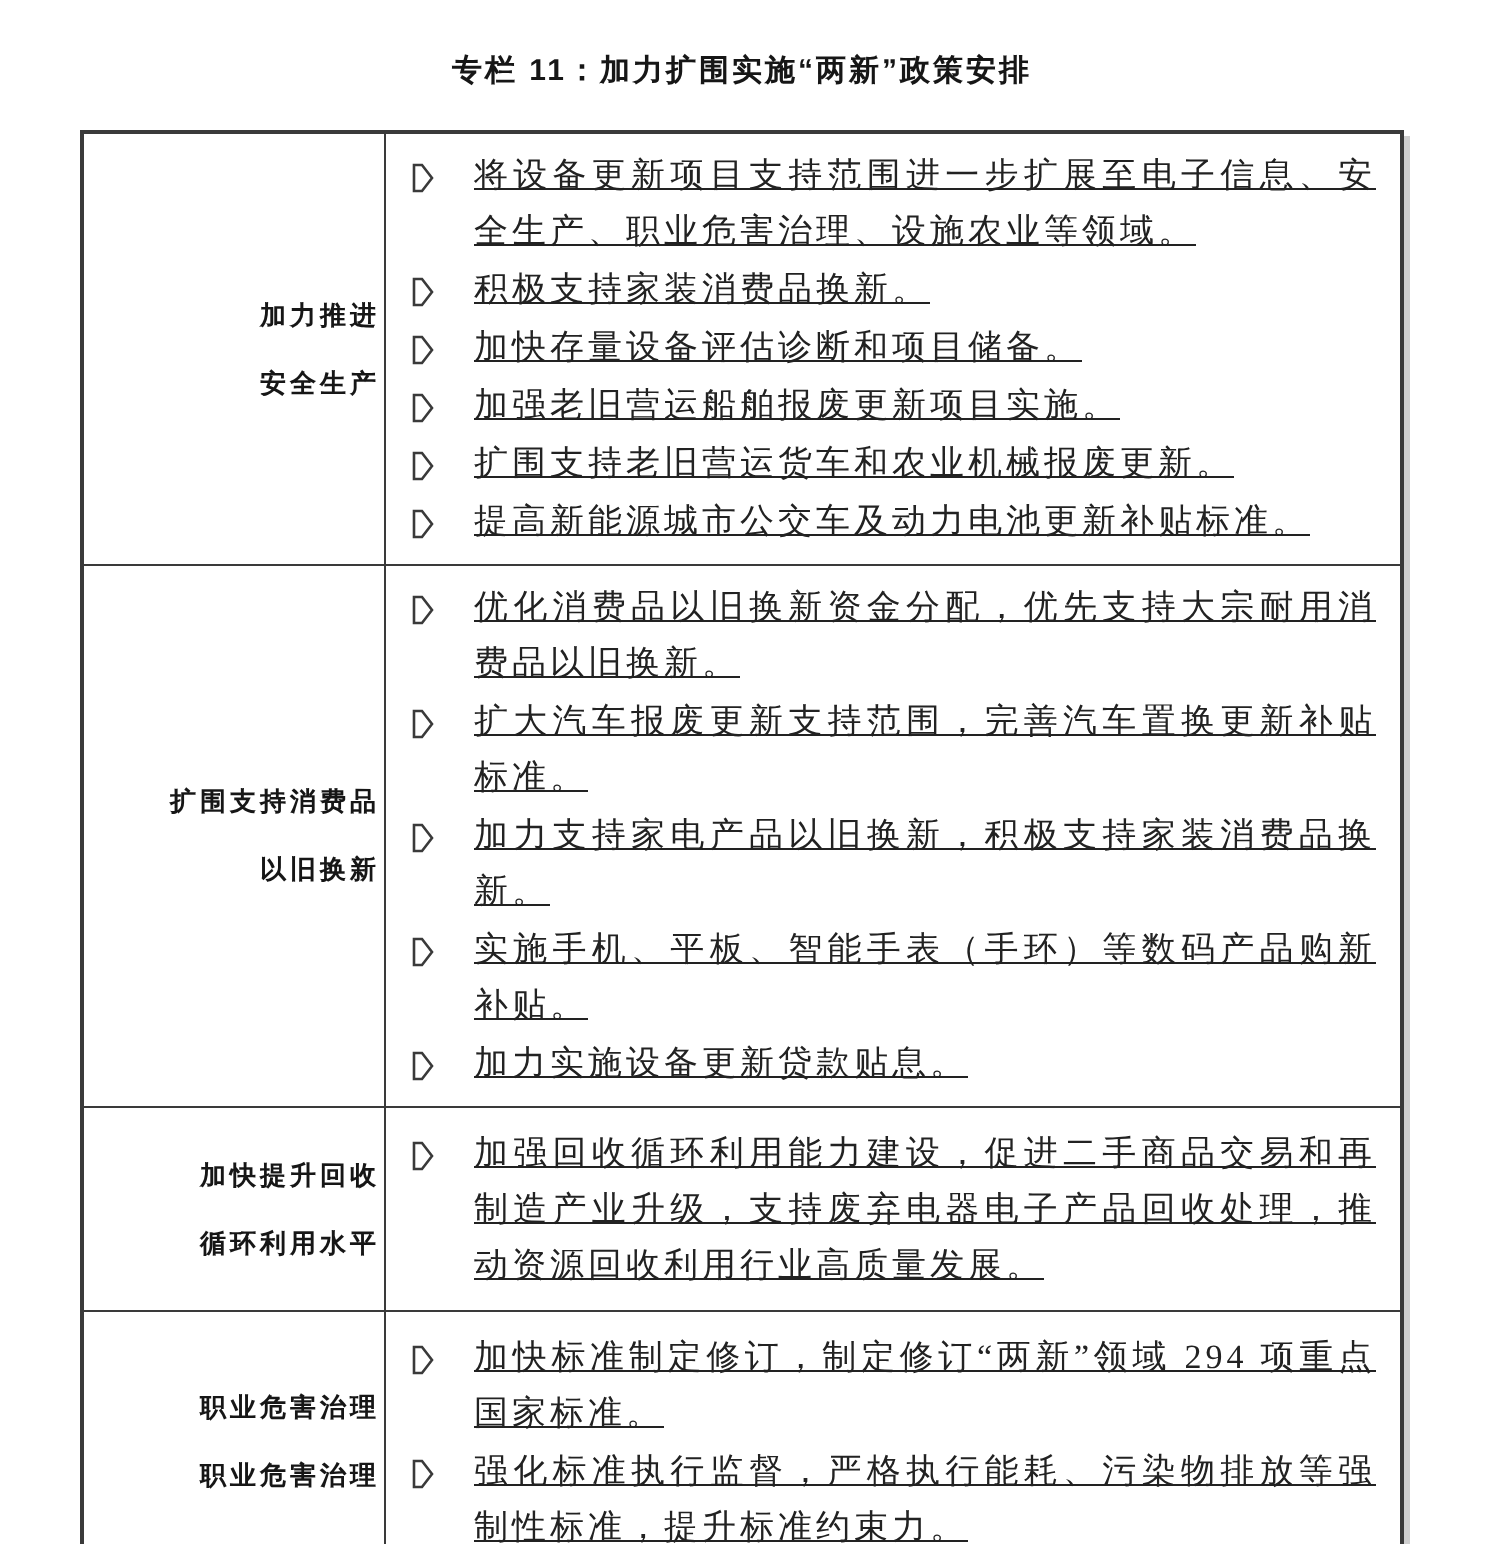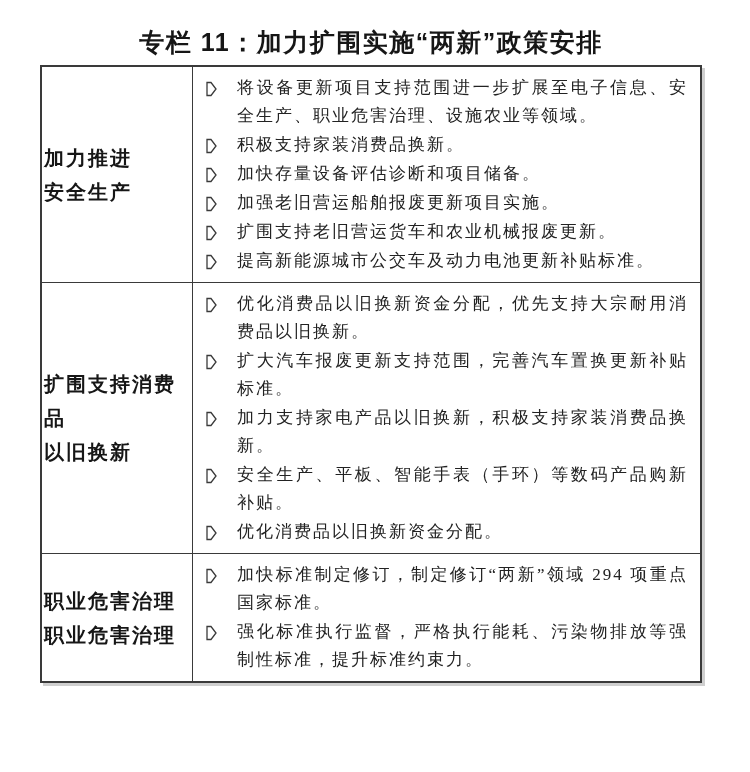--- a/index.html
+++ b/index.html
@@ -14,21 +14,21 @@
     font-family: "Liberation Sans", "DejaVu Sans", sans-serif;
     color: #1c1c1c;
     overflow: hidden;
   }
   .box-title {
     position: absolute;
     top: 26px;
     left: 40px;
     width: 662px;
     text-align: center;
-    font-size: 25px;
+    font-size: 15px;
     font-weight: bold;
     letter-spacing: 1.5px;
     margin: 0;
     color: #161616;
   }
   table.policy-table {
     position: absolute;
     left: 40px;
     top: 65px;
     width: 662px;
@@ -39,24 +39,24 @@
   table.policy-table, table.policy-table td {
     border: 1.5px solid #3a3a3a;
   }
   table.policy-table { border-width: 2px; }
   tr.policy-row:nth-child(1) { height: 207px; }
   tr.policy-row:nth-child(2) { height: 245px; }
   tr.policy-row:nth-child(3) { height: 102px; }
   tr.policy-row:nth-child(4) { height: 132px; }
   td.label-cell {
     width: 146px;
-    text-align: left;
+    text-align: right;
     vertical-align: middle;
     font-weight: bold;
-    font-size: 20px;
+    font-size: 13px;
     letter-spacing: 2px;
     line-height: 34px;
     color: #161616;
     padding: 0 2px;
   }
   td.items-cell {
     vertical-align: middle;
     padding: 6px 12px 6px 13px;
     font-family: "Liberation Serif", "DejaVu Serif", serif;
     font-size: 17px;
@@ -72,20 +72,21 @@
   .bullet {
     flex: 0 0 31px;
     padding-top: 7px;
     box-sizing: border-box;
   }
   .bullet svg { display: block; }
   .item-text {
     flex: 1;
     text-align: justify;
     text-justify: inter-ideograph;
+    text-decoration: underline;
   }
 </style>
 </head>
 <body>
 
 <h1 class="box-title">专栏 11：加力扩围实施“两新”政策安排</h1>
 
 <table class="policy-table">
   <tbody id="table-body">
       <tr class="policy-row">
@@ -173,29 +174,45 @@
               </svg>
             </span>
             <span class="item-text">加力支持家电产品以旧换新，积极支持家装消费品换新。</span>
           </div>
           <div class="item">
             <span class="bullet">
               <svg width="11" height="16" viewBox="0 0 11 16" aria-hidden="true">
                 <path d="M1 1.5 L5 1.5 L10 8 L5 14.5 L1 14.5 Z" fill="none" stroke="#3a3a3a" stroke-width="1.3"></path>
               </svg>
             </span>
-            <span class="item-text">安全生产、平板、智能手表（手环）等数码产品购新补贴。</span>
-          </div>
-          <div class="item">
-            <span class="bullet">
-              <svg width="11" height="16" viewBox="0 0 11 16" aria-hidden="true">
-                <path d="M1 1.5 L5 1.5 L10 8 L5 14.5 L1 14.5 Z" fill="none" stroke="#3a3a3a" stroke-width="1.3"></path>
-              </svg>
-            </span>
-            <span class="item-text">优化消费品以旧换新资金分配。</span>
+            <span class="item-text">实施手机、平板、智能手表（手环）等数码产品购新补贴。</span>
+          </div>
+          <div class="item">
+            <span class="bullet">
+              <svg width="11" height="16" viewBox="0 0 11 16" aria-hidden="true">
+                <path d="M1 1.5 L5 1.5 L10 8 L5 14.5 L1 14.5 Z" fill="none" stroke="#3a3a3a" stroke-width="1.3"></path>
+              </svg>
+            </span>
+            <span class="item-text">加力实施设备更新贷款贴息。</span>
+          </div>
+        </td>
+      </tr>
+      <tr class="policy-row">
+        <td class="label-cell">
+          <div>加快提升回收</div>
+          <div>循环利用水平</div>
+        </td>
+        <td class="items-cell">
+          <div class="item">
+            <span class="bullet">
+              <svg width="11" height="16" viewBox="0 0 11 16" aria-hidden="true">
+                <path d="M1 1.5 L5 1.5 L10 8 L5 14.5 L1 14.5 Z" fill="none" stroke="#3a3a3a" stroke-width="1.3"></path>
+              </svg>
+            </span>
+            <span class="item-text">加强回收循环利用能力建设，促进二手商品交易和再制造产业升级，支持废弃电器电子产品回收处理，推动资源回收利用行业高质量发展。</span>
           </div>
         </td>
       </tr>
       <tr class="policy-row">
         <td class="label-cell">
           <div>职业危害治理</div>
           <div>职业危害治理</div>
         </td>
         <td class="items-cell">
           <div class="item">

